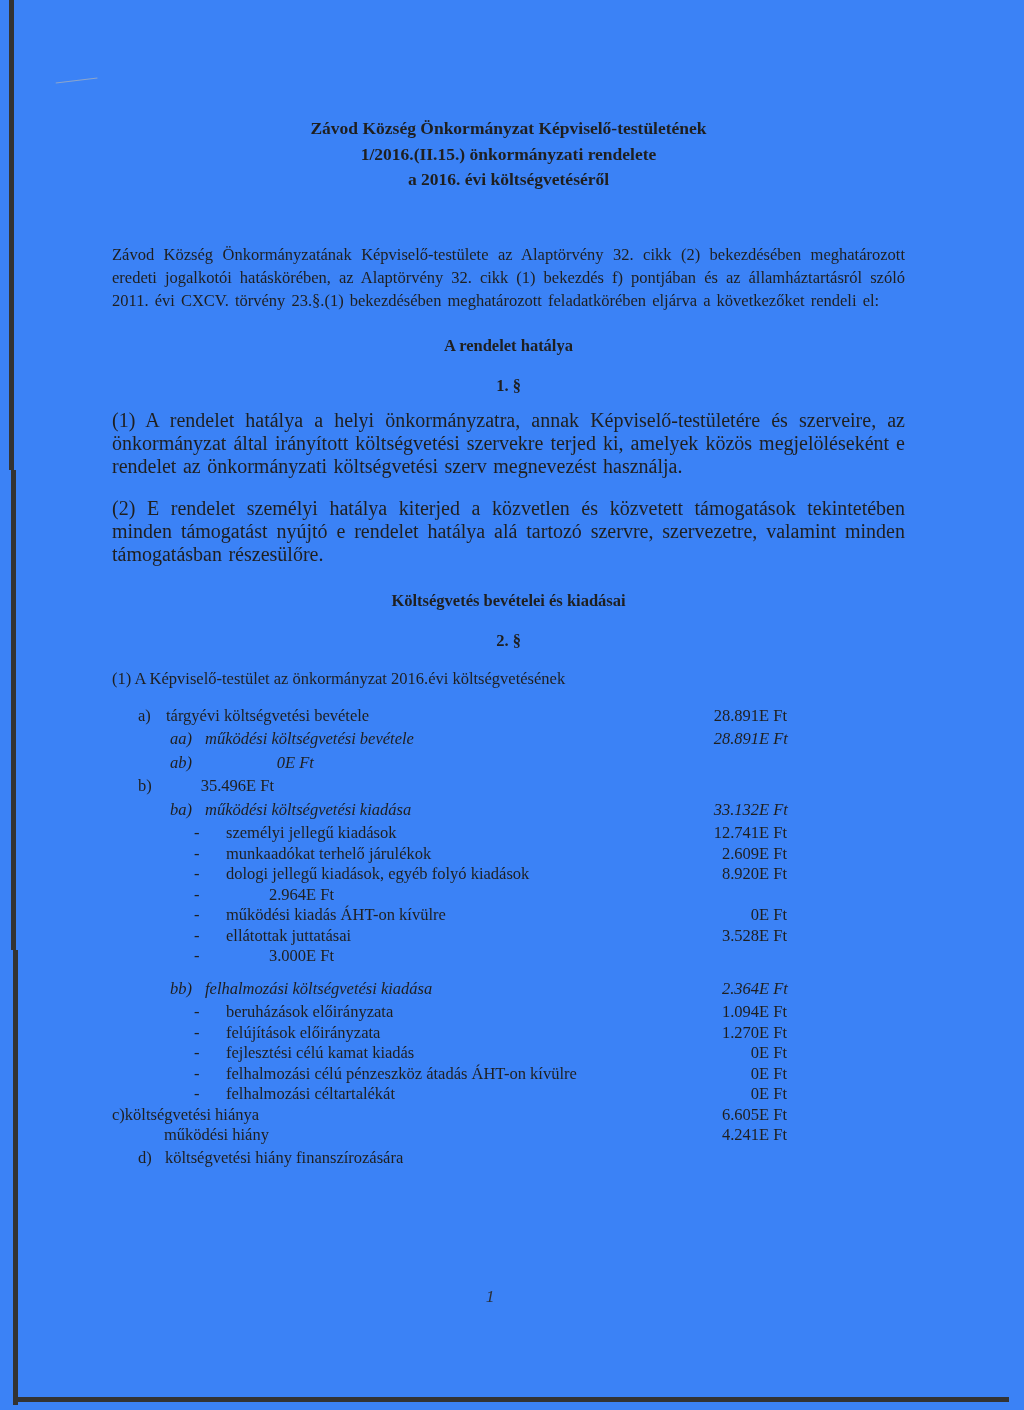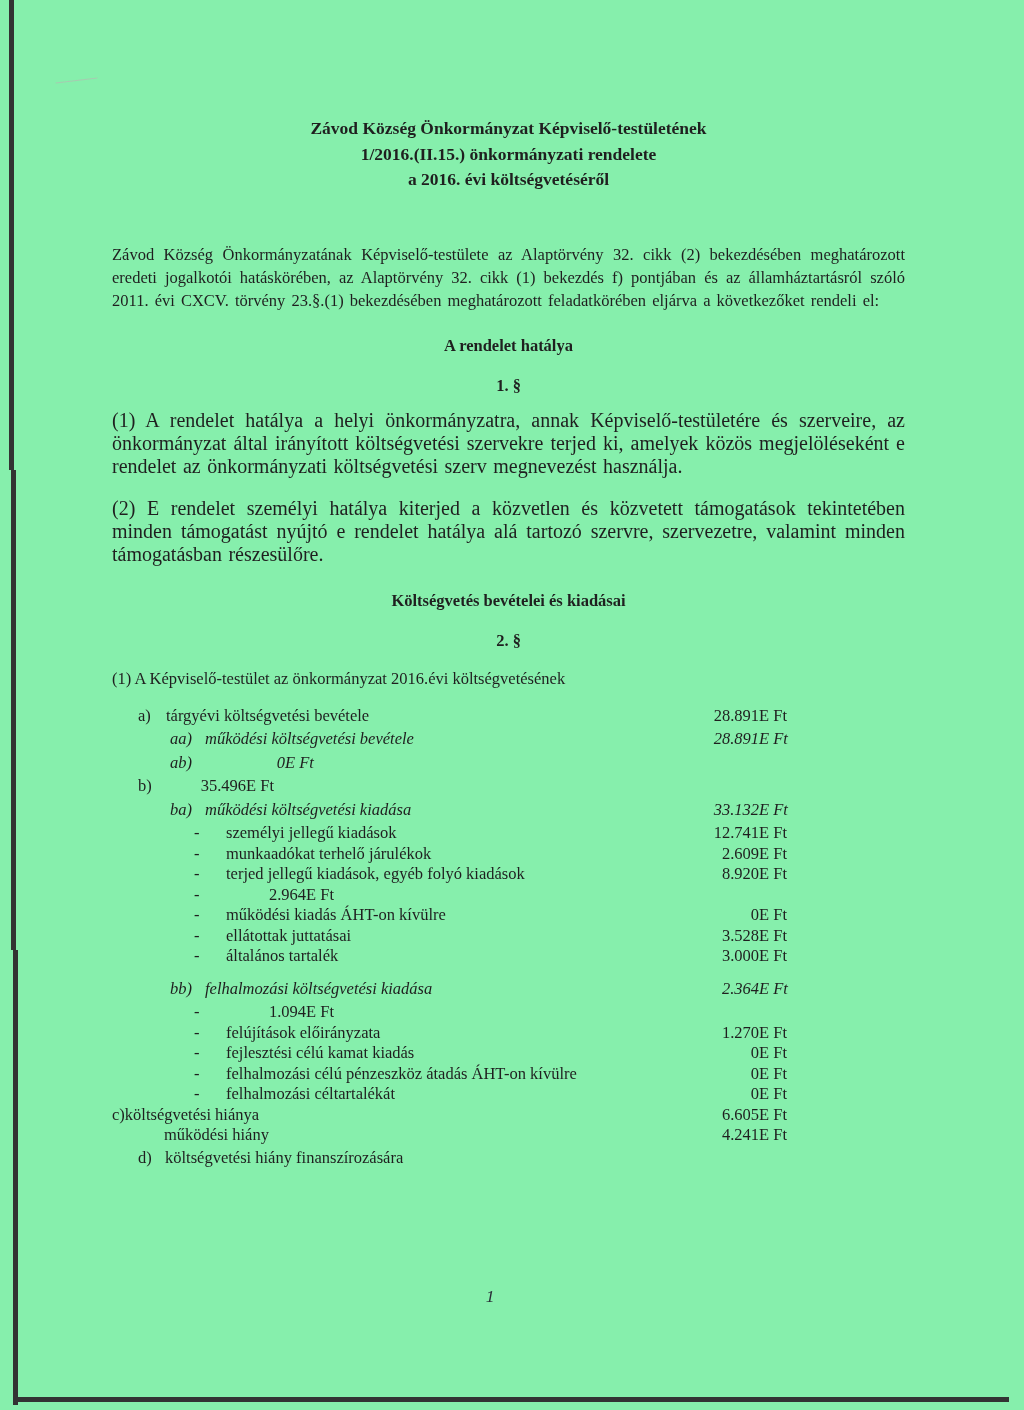--- a/index.html
+++ b/index.html
@@ -1,17 +1,17 @@
 <!DOCTYPE html>
 <html lang="hu"><head>
 <meta charset="utf-8">
 <style>
   html,body{margin:0;padding:0;background:#e8e8e8;}
   .page{
-    position:relative;width:1024px;height:1410px;background:#86efac;
+    position:relative;width:1024px;height:1410px;background:#3b82f6;
     font-family:"Liberation Serif","DejaVu Serif",serif;color:#1f1f1f;
     overflow:hidden;margin:0 auto;
   }
   .content{position:absolute;left:112px;top:0;width:793px;}
   .doc-title{margin-top:116px;text-align:center;font-weight:bold;font-size:17.5px;line-height:25.5px;}
   .preamble{margin-top:50px;text-align:justify;text-align-last:left;font-size:16.5px;line-height:23px;word-spacing:2px;}
   .sec-heading{text-align:center;font-weight:bold;font-size:16.5px;line-height:23px;}
   .sec-heading.h1{margin-top:22px;}
   .sec-marker{text-align:center;font-weight:bold;font-size:16.5px;line-height:23px;margin-top:17px;}
   .para{text-align:justify;text-align-last:left;font-size:20px;line-height:23px;word-spacing:1.5px;}
@@ -117,21 +117,21 @@
         <span class="unit">E Ft</span>
       </div>
       <div class="brow lvl-dash">
         <span class="mk">-</span>
         <span class="lbl">munkaadókat terhelő járulékok</span>
         <span class="val">2.609</span>
         <span class="unit">E Ft</span>
       </div>
       <div class="brow lvl-dash">
         <span class="mk">-</span>
-        <span class="lbl">terjed jellegű kiadások, egyéb folyó kiadások</span>
+        <span class="lbl">dologi jellegű kiadások, egyéb folyó kiadások</span>
         <span class="val">8.920</span>
         <span class="unit">E Ft</span>
       </div>
       <div class="brow lvl-dash">
         <span class="mk">-</span>
         <span class="val">2.964</span>
         <span class="unit">E Ft</span>
       </div>
       <div class="brow lvl-dash">
         <span class="mk">-</span>
@@ -140,32 +140,32 @@
         <span class="unit">E Ft</span>
       </div>
       <div class="brow lvl-dash">
         <span class="mk">-</span>
         <span class="lbl">ellátottak juttatásai</span>
         <span class="val">3.528</span>
         <span class="unit">E Ft</span>
       </div>
       <div class="brow lvl-dash">
         <span class="mk">-</span>
-        <span class="lbl">általános tartalék</span>
         <span class="val">3.000</span>
         <span class="unit">E Ft</span>
       </div>
       <div class="brow lvl-aa lvl-bb-gap">
         <span class="mk">bb)</span>
         <span class="lbl">felhalmozási költségvetési kiadása</span>
         <span class="val">2.364</span>
         <span class="unit">E Ft</span>
       </div>
       <div class="brow lvl-dash">
         <span class="mk">-</span>
+        <span class="lbl">beruházások előirányzata</span>
         <span class="val">1.094</span>
         <span class="unit">E Ft</span>
       </div>
       <div class="brow lvl-dash">
         <span class="mk">-</span>
         <span class="lbl">felújítások előirányzata</span>
         <span class="val">1.270</span>
         <span class="unit">E Ft</span>
       </div>
       <div class="brow lvl-dash">

